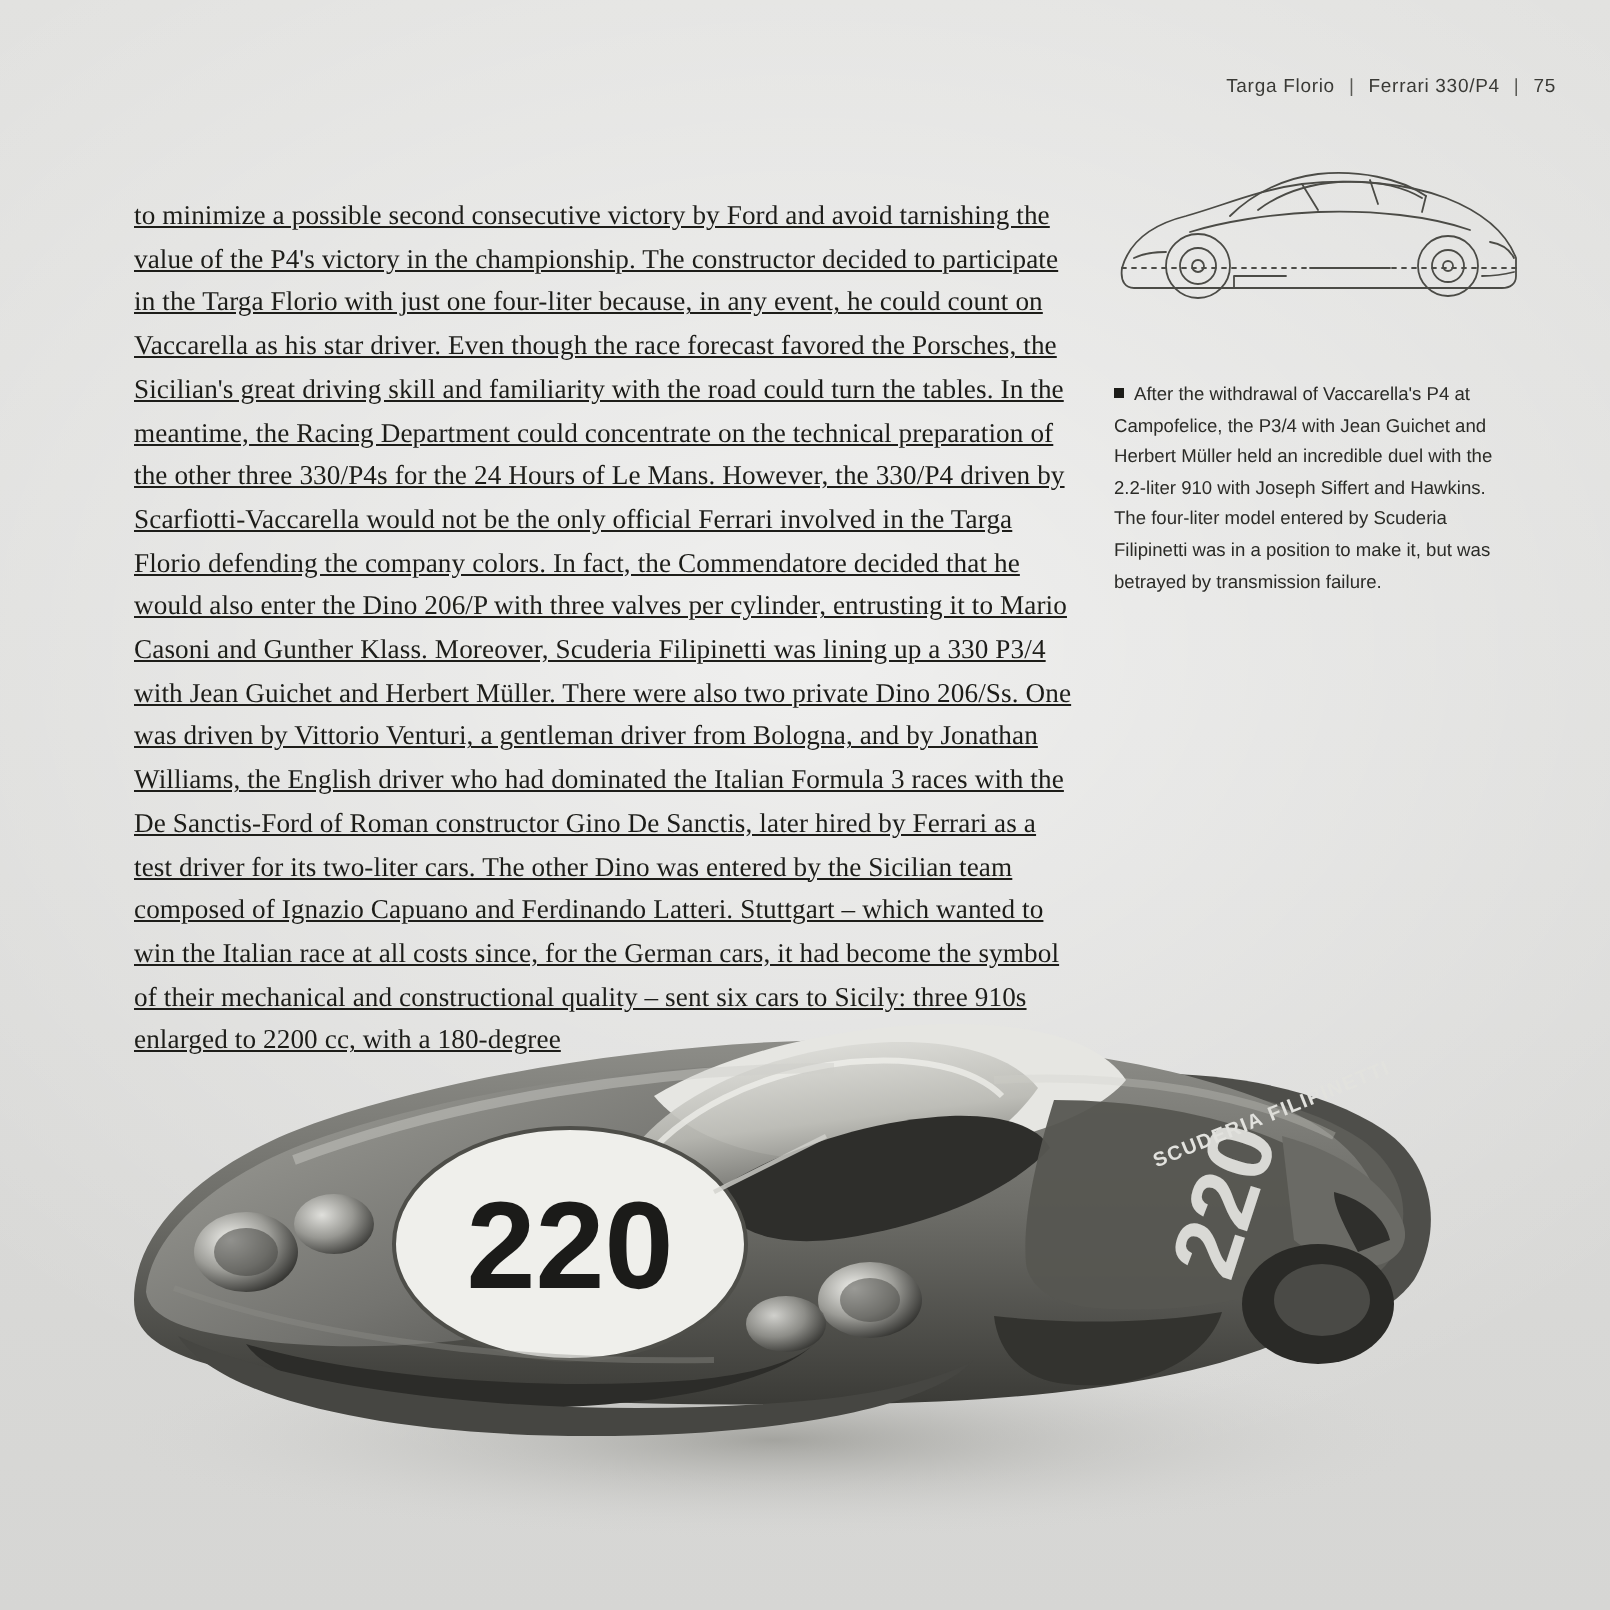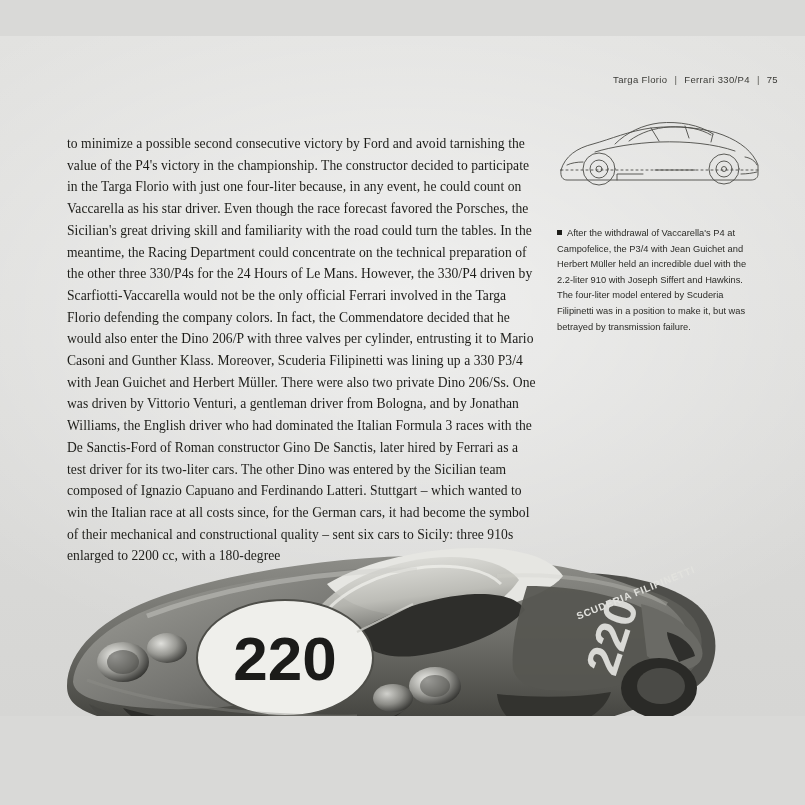--- a/index.html
+++ b/index.html
@@ -3,26 +3,25 @@
 <meta charset="utf-8">
 <style>
   html, body {
     margin: 0;
     padding: 0;
     background: #d9d9d7;
   }
   #page {
     position: relative;
     width: 805px;
-    height: 680px;
+    height: 805px;
     background: #dededc;
     overflow: hidden;
     font-family: "Liberation Serif", serif;
     color: #23231f;
-    margin-top: 36px;
   }
   
   #page:before {
     content: "";
     position: absolute;
     inset: 0;
     background:
       radial-gradient(120% 90% at 50% 40%, rgba(255,255,255,0.55) 0%, rgba(255,255,255,0.0) 60%),
       linear-gradient(180deg, #e2e2e0 0%, #dcdcda 45%, #d6d6d4 100%);
     pointer-events: none;
@@ -43,21 +42,21 @@
   .body-text {
     position: absolute;
     left: 67px;
     top: 97px;
     width: 470px;
     font-size: 13.6px;
     line-height: 21.7px;
     color: #1d1d19;
     letter-spacing: 0.05px;
   }
-  .body-text p { margin: 0; }
+  .body-text p { margin: 0; text-decoration: underline; }
 
   
   .sidebar {
     position: absolute;
     left: 557px;
     top: 190px;
     width: 195px;
     font-family: Liberation Sans, sans-serif;
     font-size: 9.3px;
     line-height: 15.6px;

